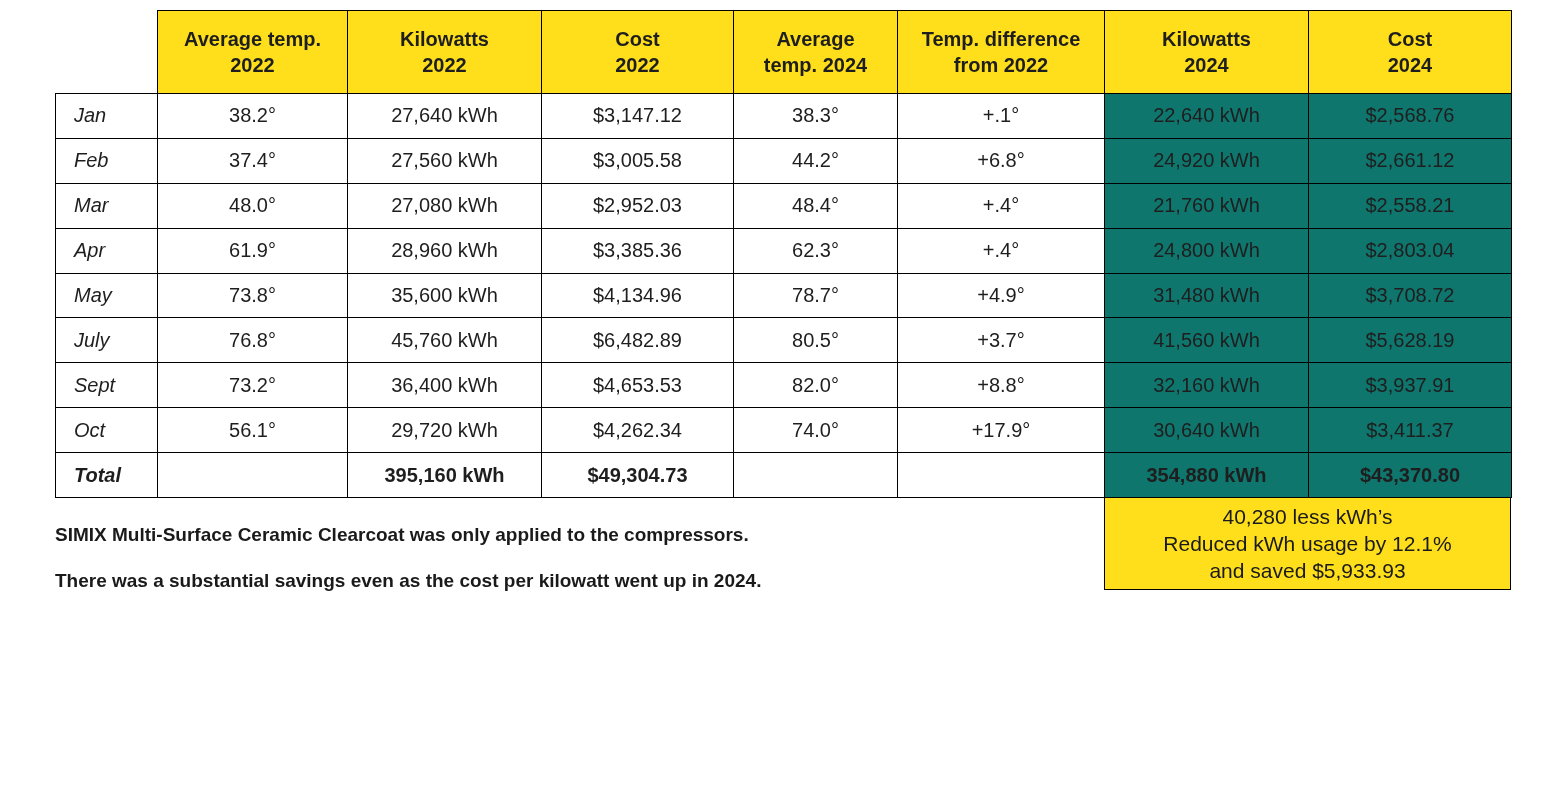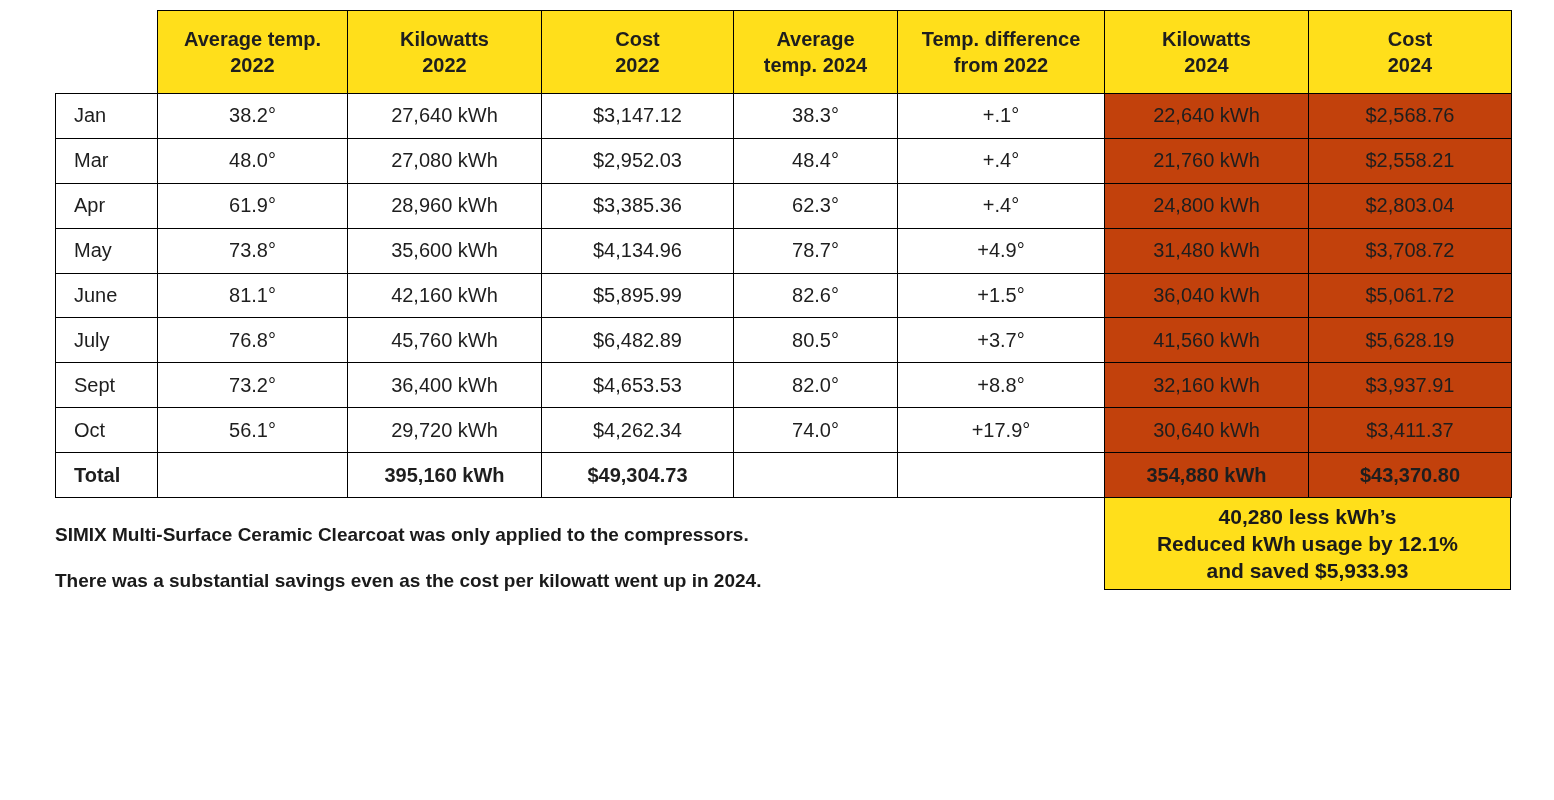--- a/index.html
+++ b/index.html
@@ -45,26 +45,27 @@
     height: 43.9px;
     text-align: center;
     vertical-align: middle;
     font-size: 20px;
     padding: 0;
     background: #ffffff;
   }
   table.energy tbody td.month {
     text-align: left;
     padding-left: 18px;
+    font-style: italic;
   }
   table.energy tbody td.cost {
     font-weight: normal;
   }
   table.energy tbody td.lt {
-    background: #c2410c;
+    background: #0f766e;
   }
   table.energy tbody tr.total td {
     font-weight: bold;
   }
   .below {
     display: flex;
     width: 1456px;
     align-items: flex-start;
   }
   .footer-note {
@@ -82,21 +83,21 @@
     box-sizing: border-box;
     background: #ffdf1b;
     border: 1.5px solid #000000;
     border-top: none;
     display: flex;
     flex-direction: column;
     justify-content: center;
     align-items: center;
     text-align: center;
     font-size: 21px;
-    font-weight: bold;
+    font-weight: normal;
     line-height: 27px;
     color: #1a1a1a;
   }
 </style>
 </head>
 <body>
 
 <div class="page">
 
   <table class="energy">
@@ -134,20 +135,30 @@
           <td class="month">Jan</td>
           <td class="">38.2°</td>
           <td class="">27,640 kWh</td>
           <td class="cost">$3,147.12</td>
           <td class="">38.3°</td>
           <td class="">+.1°</td>
           <td class="lt">22,640 kWh</td>
           <td class="cost lt">$2,568.76</td>
         </tr>
         <tr>
+          <td class="month">Feb</td>
+          <td class="">37.4°</td>
+          <td class="">27,560 kWh</td>
+          <td class="cost">$3,005.58</td>
+          <td class="">44.2°</td>
+          <td class="">+6.8°</td>
+          <td class="lt">24,920 kWh</td>
+          <td class="cost lt">$2,661.12</td>
+        </tr>
+        <tr>
           <td class="month">Mar</td>
           <td class="">48.0°</td>
           <td class="">27,080 kWh</td>
           <td class="cost">$2,952.03</td>
           <td class="">48.4°</td>
           <td class="">+.4°</td>
           <td class="lt">21,760 kWh</td>
           <td class="cost lt">$2,558.21</td>
         </tr>
         <tr>
@@ -162,30 +173,20 @@
         </tr>
         <tr>
           <td class="month">May</td>
           <td class="">73.8°</td>
           <td class="">35,600 kWh</td>
           <td class="cost">$4,134.96</td>
           <td class="">78.7°</td>
           <td class="">+4.9°</td>
           <td class="lt">31,480 kWh</td>
           <td class="cost lt">$3,708.72</td>
-        </tr>
-        <tr>
-          <td class="month">June</td>
-          <td class="">81.1°</td>
-          <td class="">42,160 kWh</td>
-          <td class="cost">$5,895.99</td>
-          <td class="">82.6°</td>
-          <td class="">+1.5°</td>
-          <td class="lt">36,040 kWh</td>
-          <td class="cost lt">$5,061.72</td>
         </tr>
         <tr>
           <td class="month">July</td>
           <td class="">76.8°</td>
           <td class="">45,760 kWh</td>
           <td class="cost">$6,482.89</td>
           <td class="">80.5°</td>
           <td class="">+3.7°</td>
           <td class="lt">41,560 kWh</td>
           <td class="cost lt">$5,628.19</td>

